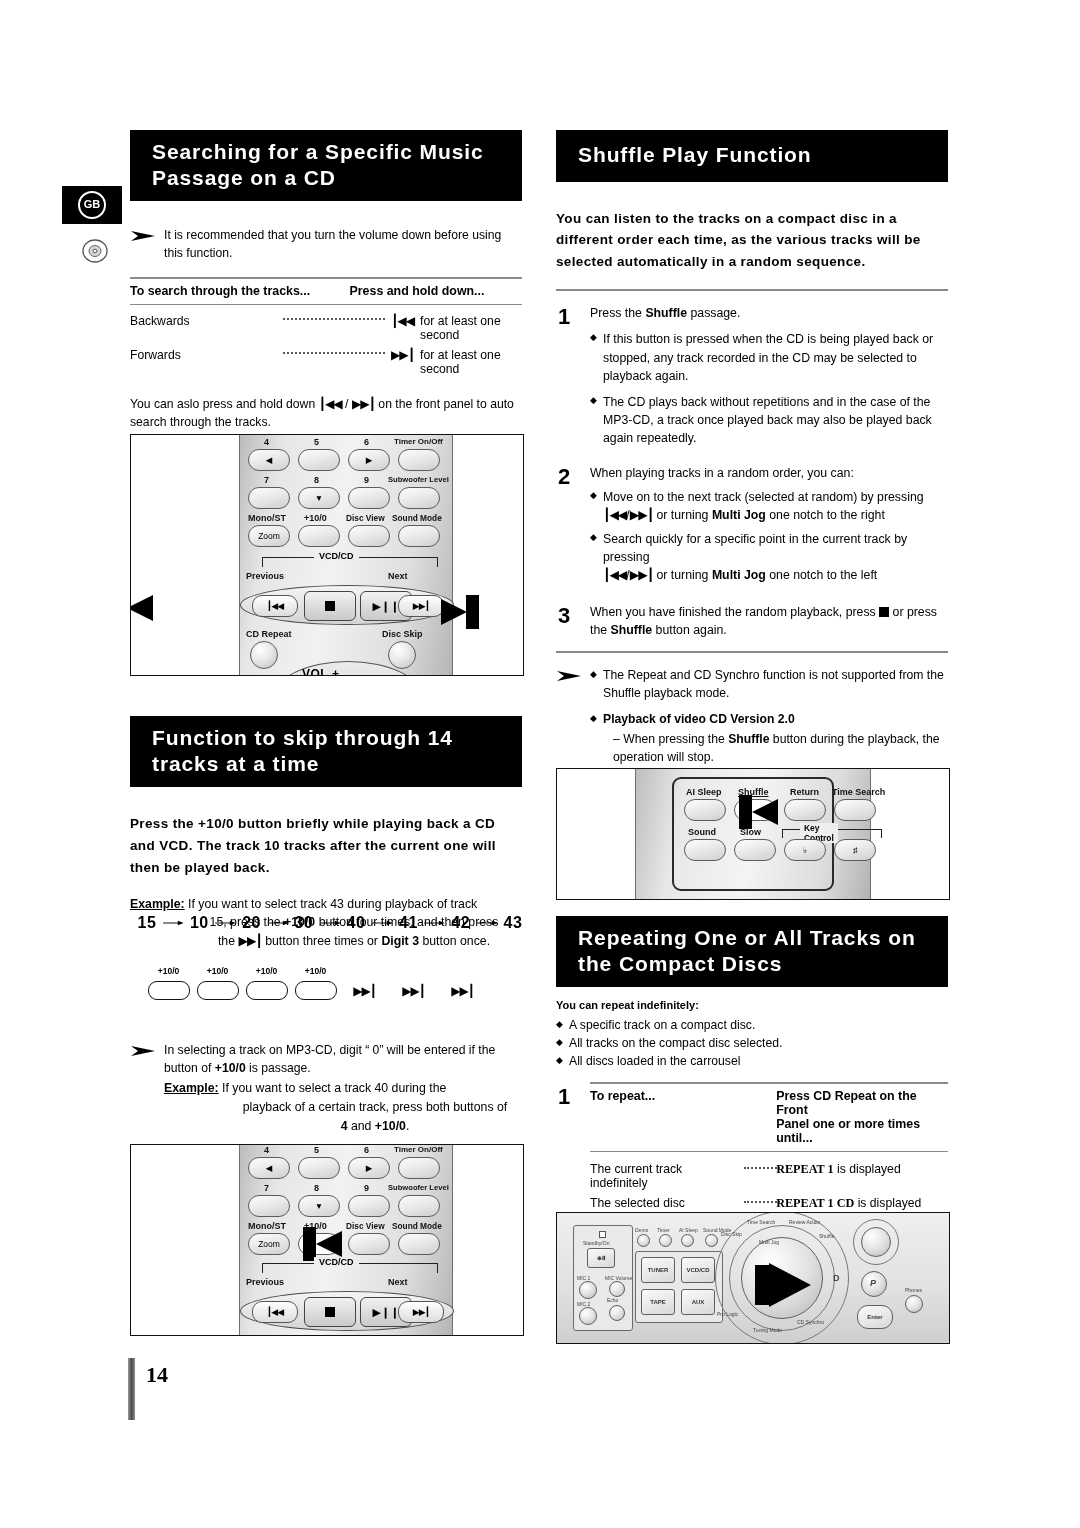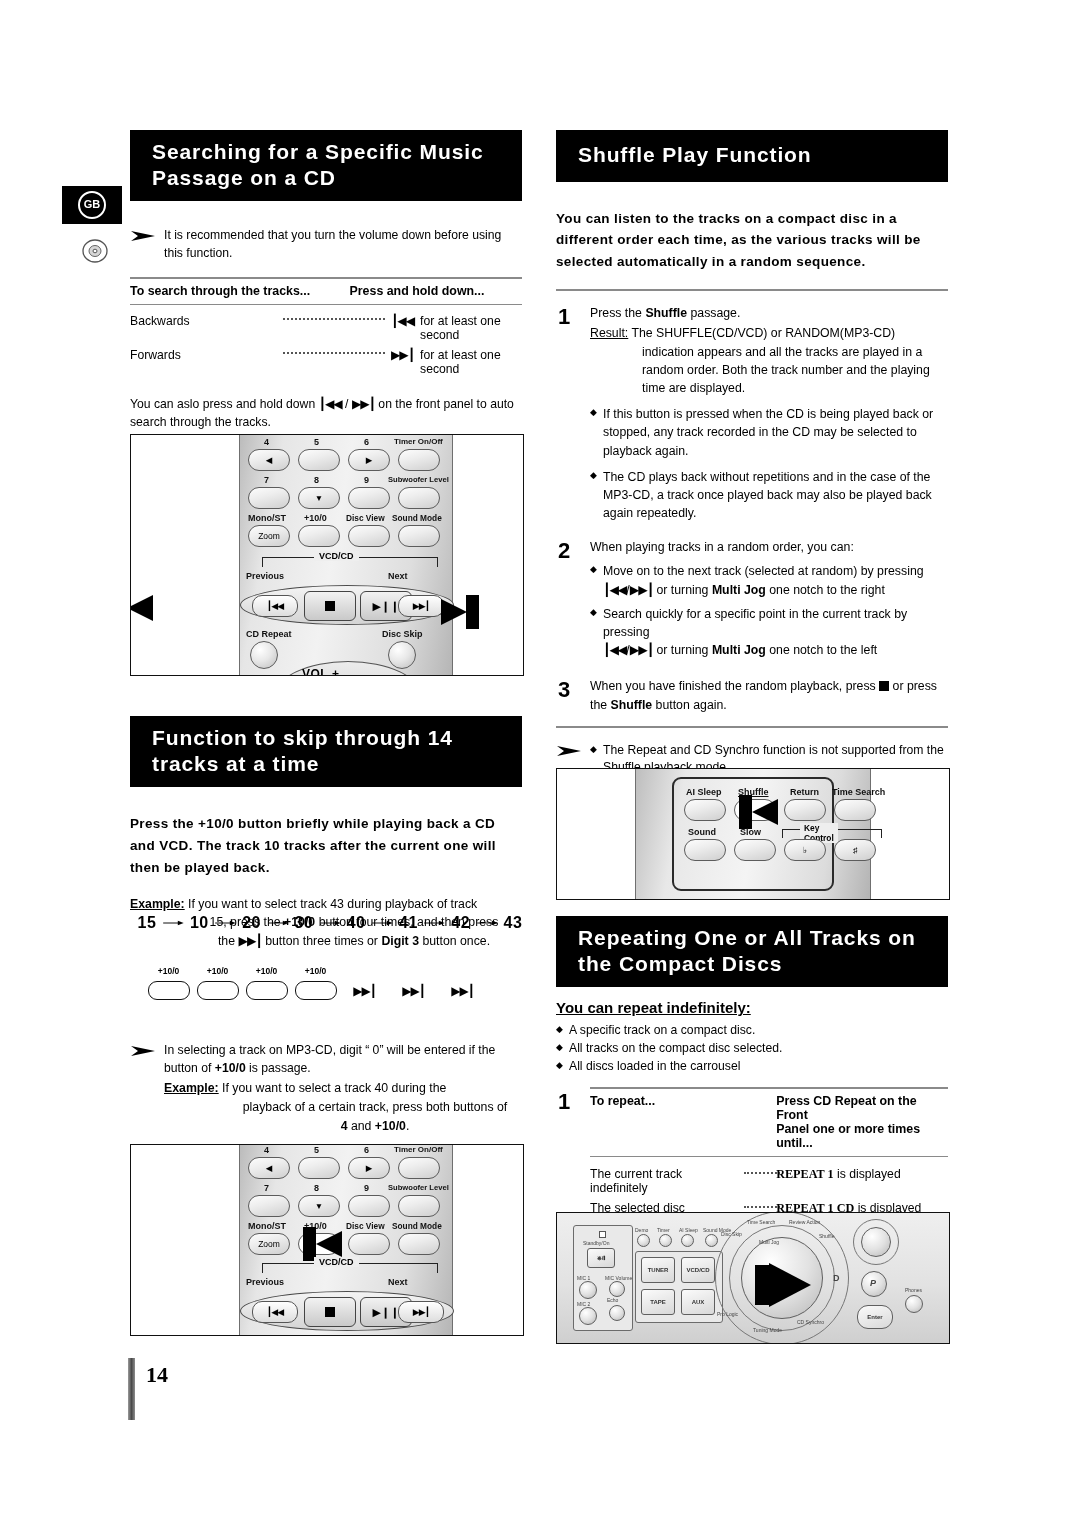--- a/index.html
+++ b/index.html
@@ -486,24 +486,20 @@
 
     <div class="intro" style="margin-top:26px;">You can listen to the tracks on a compact disc in a different order each time, as the various tracks will be selected automatically in a random sequence.</div>
 
     <hr class="rule-thick" style="margin-top:14px;">
 
     <div class="step">
       <span class="num">1</span>
       <div>
         <span>Press the </span><span class="b">Shuffle</span><span> passage.</span>
       </div>
-      <div style="padding-left:52px;text-indent:-52px;margin-top:2px;">
-        <span class="u">Result:</span>
-        <span>The SHUFFLE(CD/VCD) or RANDOM(MP3-CD) indication appears and all the tracks are played in a random order. Both the track number and the playing time are displayed.</span>
-      </div>
       <div class="sub" style="margin-top:8px;">
         <span class="dia">◆</span>
         <span>If this button is pressed when the CD is being played back or stopped, any track recorded in the CD may be selected to playback again.</span>
       </div>
       <div class="sub" style="margin-top:8px;">
         <span class="dia">◆</span>
         <span>The CD plays back without repetitions and in the case of the MP3-CD, a track once played back may also be played back again repeatedly.</span>
       </div>
     </div>
 
@@ -582,21 +578,21 @@
         <div class="key sm" style="left:160px;top:60px;">
             <span class="g">♯</span>
           </div>
       </div>
     </div>
   </div>
 
   <div style="position:absolute;left:556px;top:916px;width:392px;">
     <div class="sec-head">Repeating One or All Tracks on the Compact Discs</div>
 
-    <div style="font-size:15px;font-weight:bold;margin-top:-14px;text-decoration:underline;">You can repeat indefinitely:</div>
+    <div style="font-size:11px;font-weight:bold;margin-top:-14px;">You can repeat indefinitely:</div>
 
     <div class="sub" style="font-size:12.2px;margin-top:7px;">
       <span class="dia">◆</span>
       <span>A specific track on a compact disc.</span>
     </div>
     <div class="sub" style="font-size:12.2px;margin-top:4px;">
       <span class="dia">◆</span>
       <span>All tracks on the compact disc selected.</span>
     </div>
     <div class="sub" style="font-size:12.2px;margin-top:4px;">

